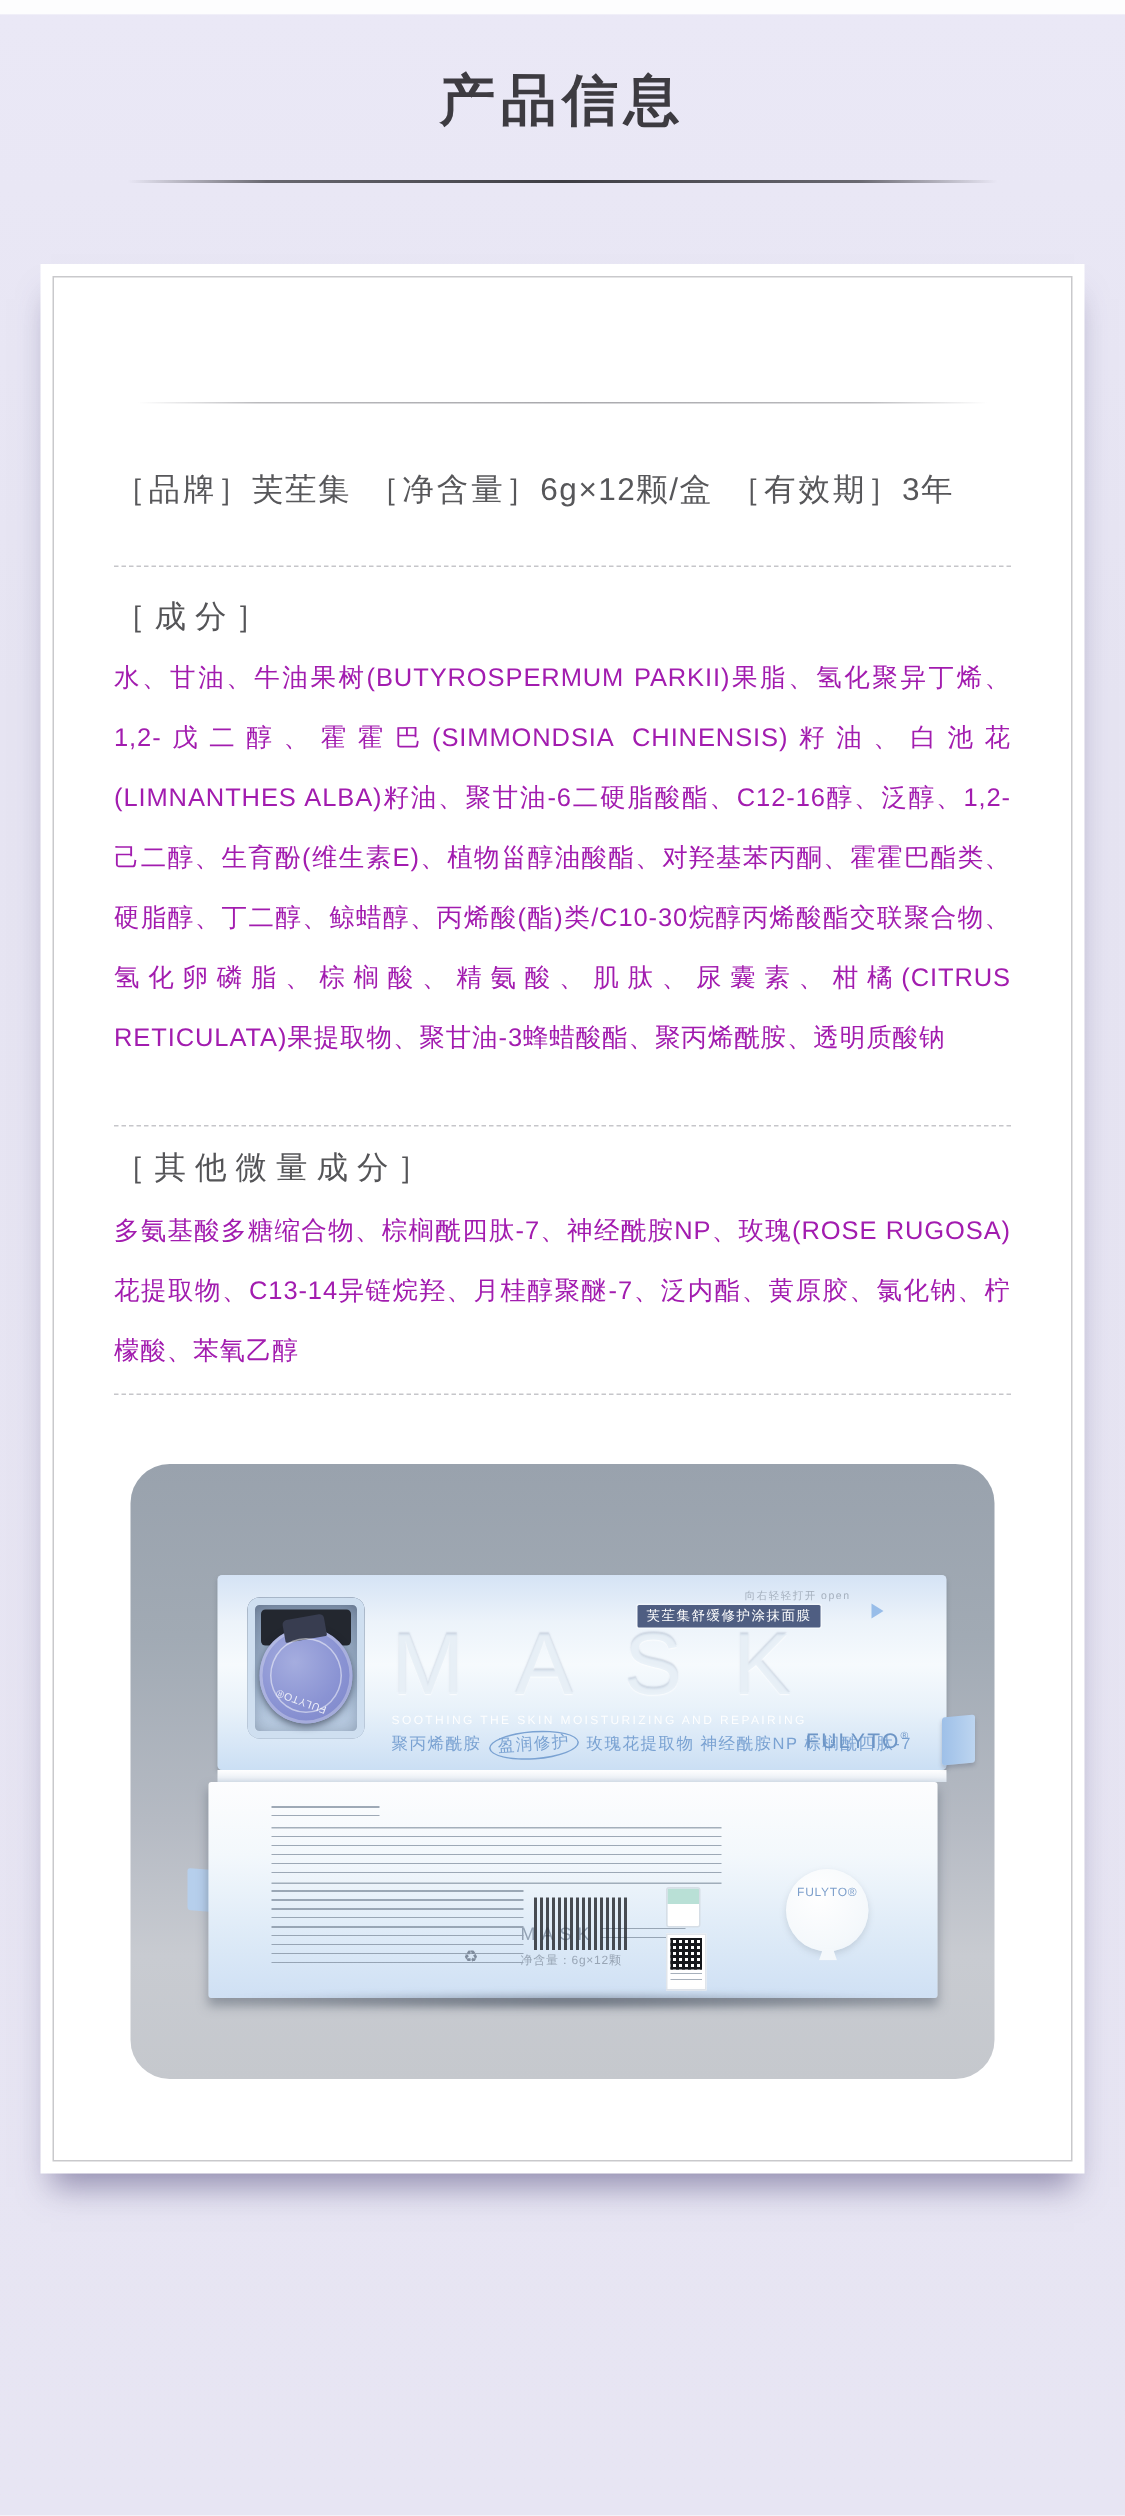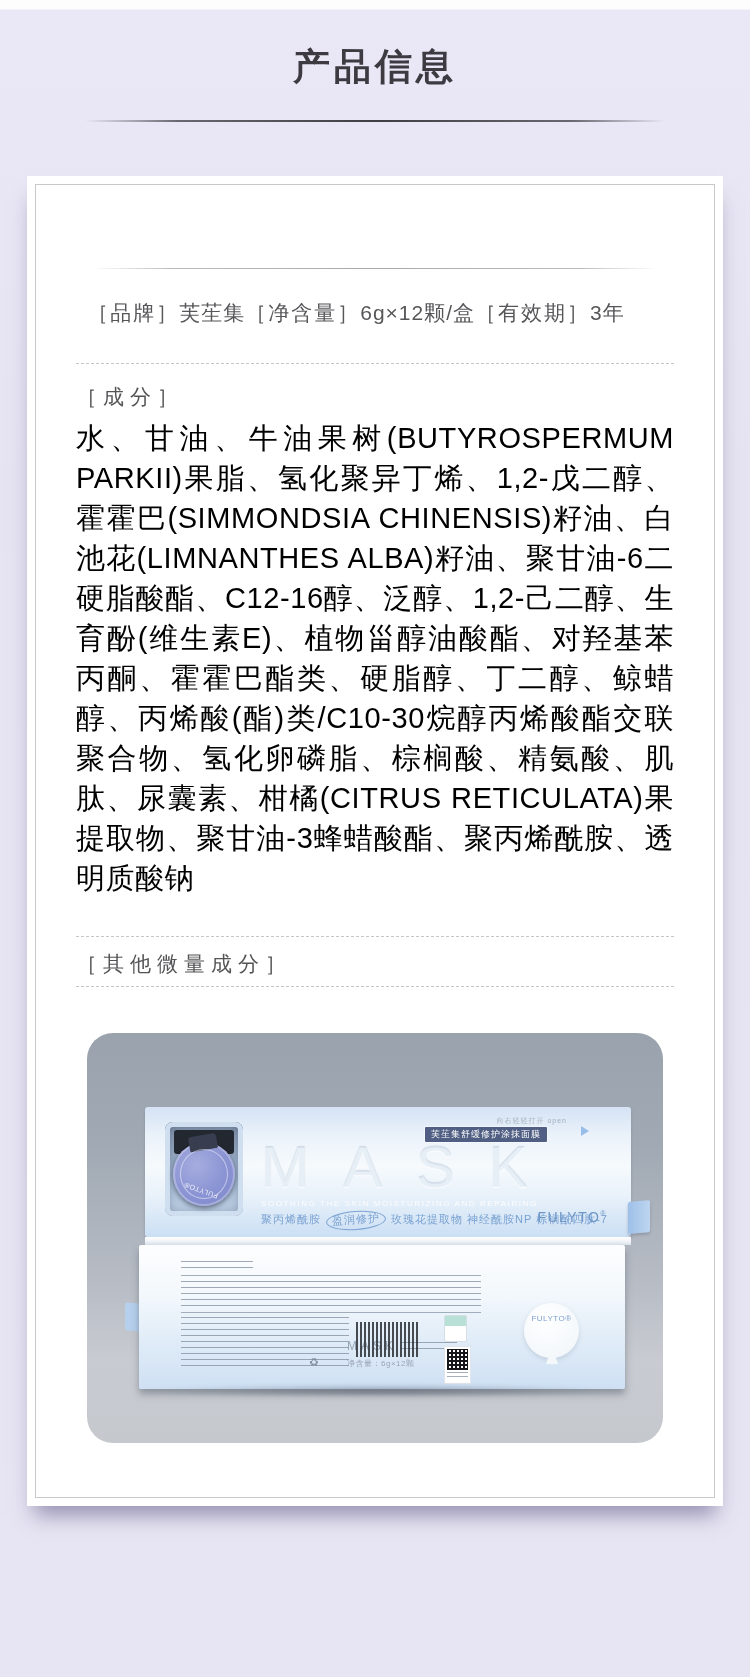--- a/index.html
+++ b/index.html
@@ -42,24 +42,24 @@
     color: #4b4b4e;
     letter-spacing: 3px;
     line-height: 1;
   }
   .title-rule {
     width: 566px; height: 1px;
     margin: 27px auto 0;
     background: linear-gradient(90deg, rgba(150,150,155,0) 0%, rgba(150,150,155,.65) 14%, #a9a9ad 50%, rgba(150,150,155,.65) 86%, rgba(150,150,155,0) 100%);
   }
   .meta-row {
-    margin-top: 31px;
+    margin-top: 45px;
     padding-right: 38px;
     display: flex;
-    justify-content: center;
+    justify-content: space-between;
     font-size: 21px;
     color: #57575a;
     letter-spacing: 1px;
     line-height: 26px;
   }
   .meta-label { letter-spacing: 2px; }
   .dashed-rule { border: 0; border-top: 1px dashed #c6c6ca; height: 0; }
   .rule-1 { margin-top: 37px; }
   .rule-2 { margin-top: 38px; }
   .rule-3 { margin-top: 8px; }
@@ -67,23 +67,23 @@
     font-size: 21px;
     color: #545457;
     letter-spacing: 6px;
     font-weight: 400;
   }
   .h-ingredients { margin-top: 19px; }
   .h-trace { margin-top: 13px; }
   .h-description { margin-top: 33px; }
   .section-body {
     margin-top: 7px;
-    font-size: 29px;
+    font-size: 17px;
     line-height: 40px;
-    color: #000000;
+    color: #a21caf;
     letter-spacing: .6px;
     text-align: justify;
   }
   .body-trace { margin-top: 9px; }
   .body-description { margin-top: 9px; line-height: 36px; text-align: left; }
   
   .photo {
     position: relative;
     width: 576px; height: 410px;
     margin: 46px auto 0;
@@ -279,20 +279,21 @@
     </div>
 
     <hr class="dashed-rule rule-1">
 
     <div class="section-heading h-ingredients">［成分］</div>
     <div class="section-body">水、甘油、牛油果树(BUTYROSPERMUM PARKII)果脂、氢化聚异丁烯、1,2-戊二醇、霍霍巴(SIMMONDSIA CHINENSIS)籽油、白池花(LIMNANTHES ALBA)籽油、聚甘油-6二硬脂酸酯、C12-16醇、泛醇、1,2-己二醇、生育酚(维生素E)、植物甾醇油酸酯、对羟基苯丙酮、霍霍巴酯类、硬脂醇、丁二醇、鲸蜡醇、丙烯酸(酯)类/C10-30烷醇丙烯酸酯交联聚合物、氢化卵磷脂、棕榈酸、精氨酸、肌肽、尿囊素、柑橘(CITRUS RETICULATA)果提取物、聚甘油-3蜂蜡酸酯、聚丙烯酰胺、透明质酸钠</div>
 
     <hr class="dashed-rule rule-2">
 
     <div class="section-heading h-trace">［其他微量成分］</div>
+    <div class="section-body body-trace">多氨基酸多糖缩合物、棕榈酰四肽-7、神经酰胺NP、玫瑰(ROSE RUGOSA)花提取物、C13-14异链烷羟、月桂醇聚醚-7、泛内酯、黄原胶、氯化钠、柠檬酸、苯氧乙醇</div>
 
     <hr class="dashed-rule rule-3">
 
 
     <div class="photo">
 
       <div class="box-front">
         <div class="pod-window">
           <div class="pod-slot"></div>
           <div class="pod">

